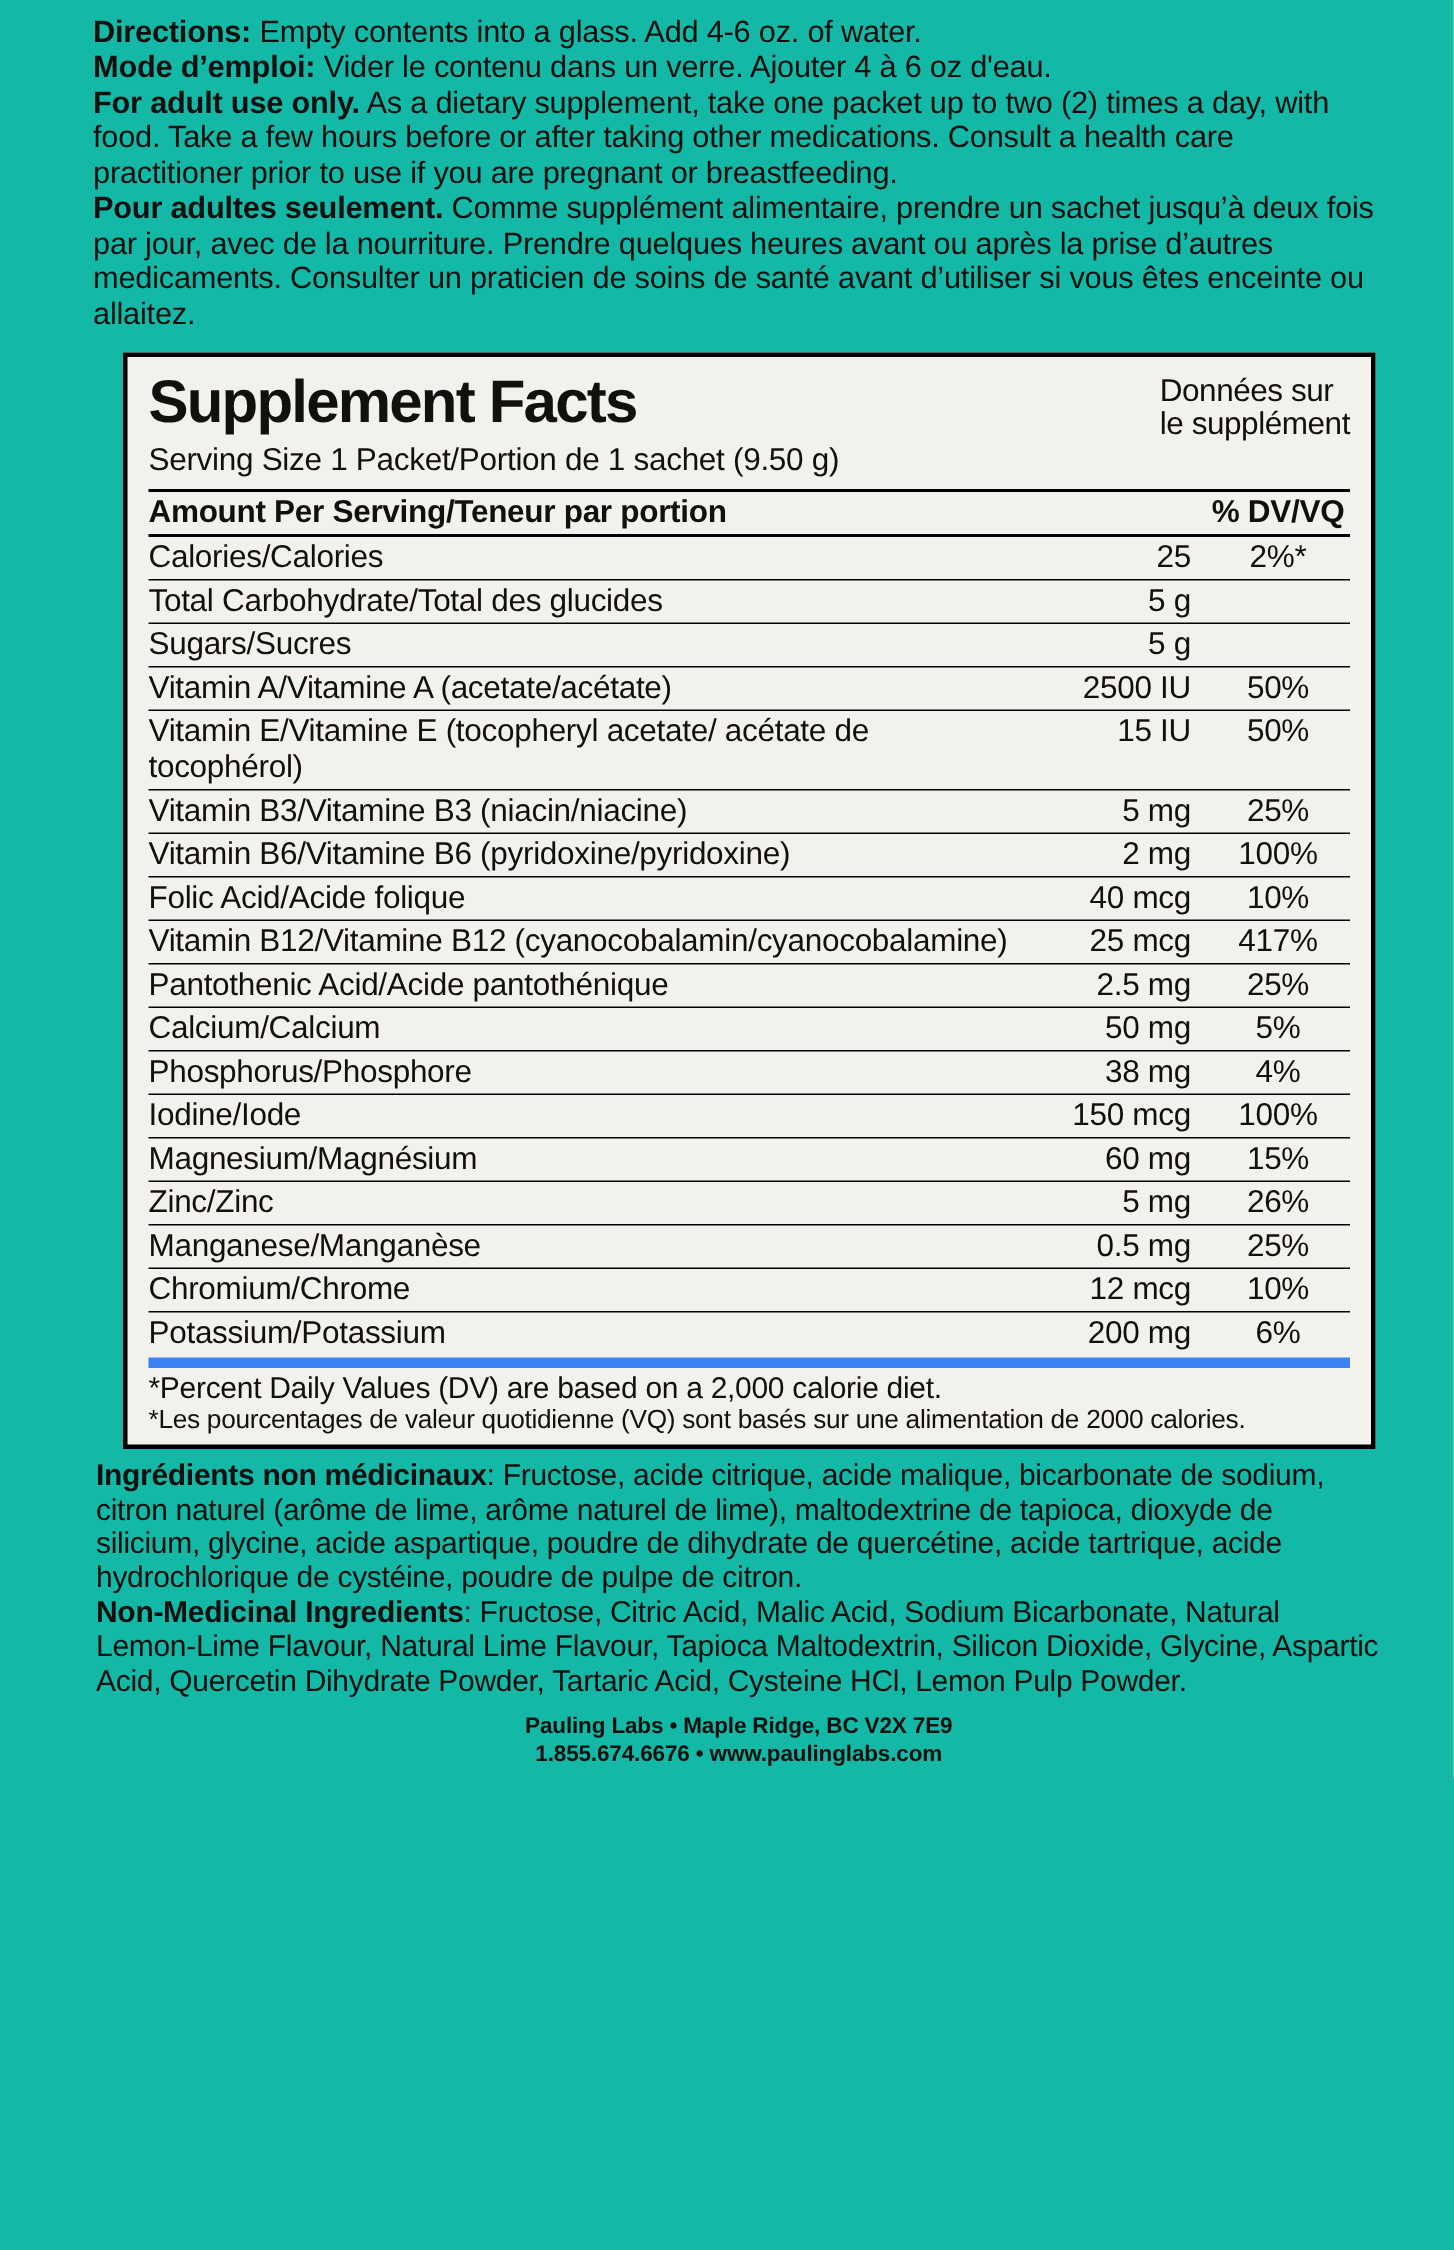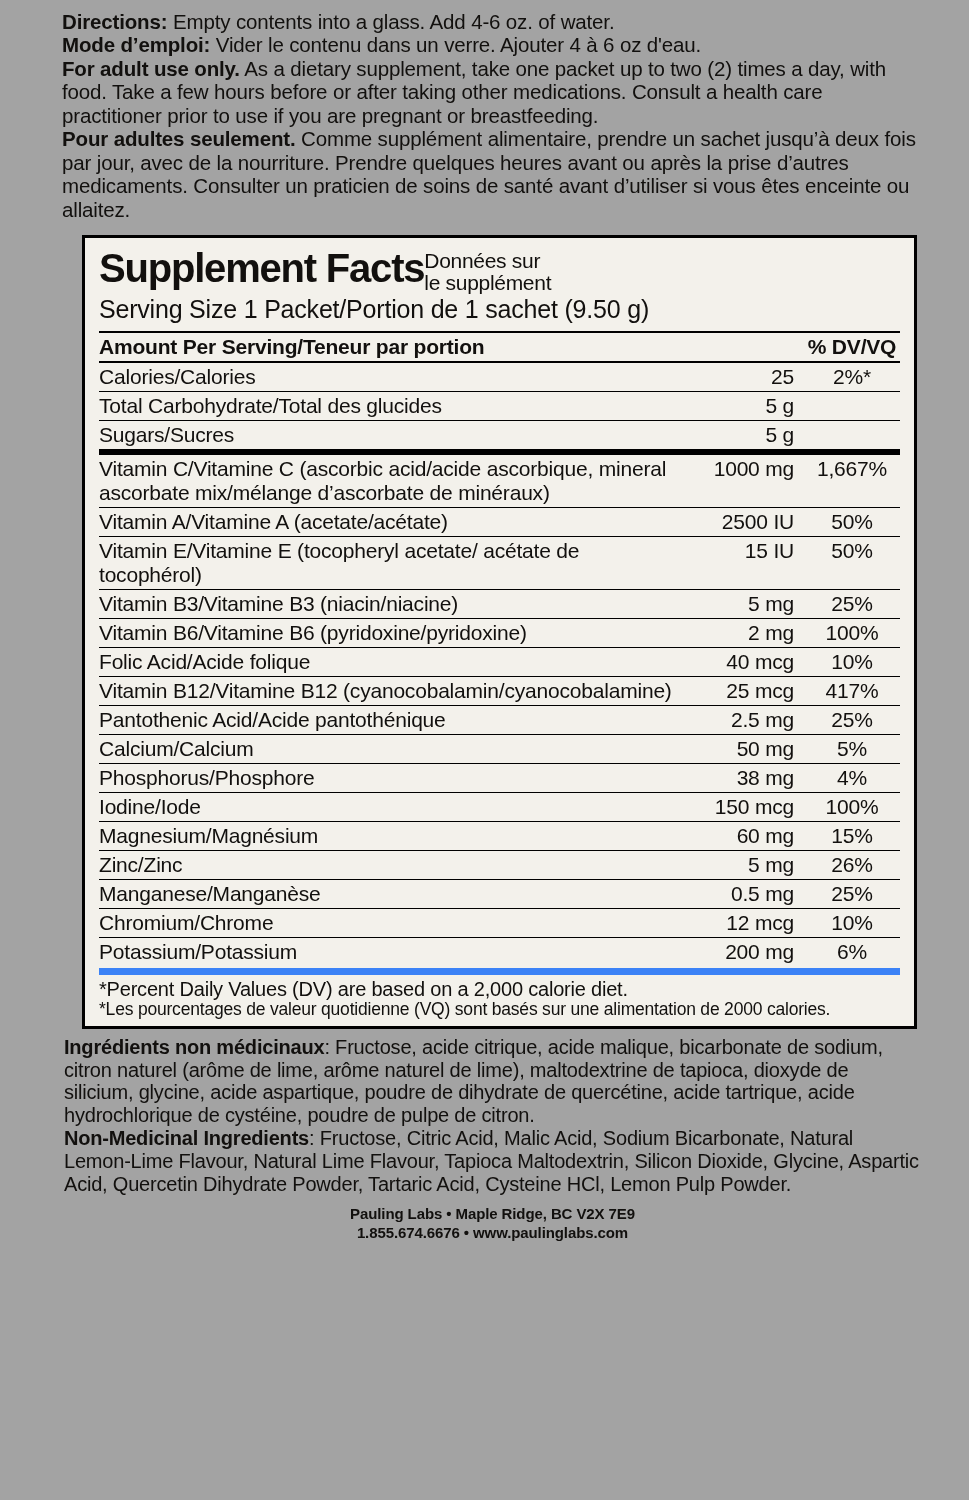--- a/index.html
+++ b/index.html
@@ -13,21 +13,21 @@
     font-family: "Liberation Sans", sans-serif;
     color: #12100e;
     position: relative;
     overflow: hidden;
   }
   .page {
     width: 969px;
     height: 1500px;
     box-sizing: border-box;
     padding: 10px 46px 0 62px;
-    background: #a3a3a3;
+    background: #14b8a6;
   }
 
   
   .directions {
     font-size: 20.5px;
     line-height: 1.145;
     letter-spacing: -0.15px;
   }
   .directions p {
     margin: 0 0 0 0;
@@ -46,39 +46,40 @@
     margin-left: 20px;
     margin-right: 6px;
     border: 3px solid #000;
     padding: 10px 14px 6px 14px;
     background: #f3f1eb;
     box-sizing: border-box;
   }
   .sf-head {
     display: flex;
     align-items: flex-start;
+    justify-content: space-between;
   }
   .sf-title {
     font-size: 40px;
     font-weight: bold;
     letter-spacing: -1.2px;
     line-height: 1;
     white-space: nowrap;
   }
   .sf-title-fr {
     font-size: 21px;
     font-weight: normal;
     line-height: 1.02;
     text-align: left;
     letter-spacing: -0.3px;
     padding-top: 2px;
     white-space: nowrap;
   }
   .serving {
-    font-size: 25px;
+    font-size: 21px;
     margin-top: 2px;
     letter-spacing: -0.2px;
   }
 
   table.facts {
     width: 100%;
     border-collapse: collapse;
     font-size: 21px;
     margin-top: 7px;
     letter-spacing: -0.2px;
@@ -177,25 +178,20 @@
           <tr class="rule-thin">
             <td class="col-name">Total Carbohydrate/Total des glucides</td>
             <td class="col-amt">5 g</td>
             <td class="col-dv"></td>
           </tr>
           <tr class="rule-thin">
             <td class="col-name sub">Sugars/Sucres</td>
             <td class="col-amt">5 g</td>
             <td class="col-dv"></td>
           </tr>
-          <tr class="rule-thick">
-            <td class="col-name">Vitamin C/Vitamine C (ascorbic acid/acide ascorbique, mineral ascorbate mix/mélange d’ascorbate de minéraux)</td>
-            <td class="col-amt">1000 mg</td>
-            <td class="col-dv">1,667%</td>
-          </tr>
           <tr class="rule-thin">
             <td class="col-name">Vitamin A/Vitamine A (acetate/acétate)</td>
             <td class="col-amt">2500 IU</td>
             <td class="col-dv">50%</td>
           </tr>
           <tr class="rule-thin">
             <td class="col-name">Vitamin E/Vitamine E (tocopheryl acetate/ acétate de tocophérol)</td>
             <td class="col-amt">15 IU</td>
             <td class="col-dv">50%</td>
           </tr>

